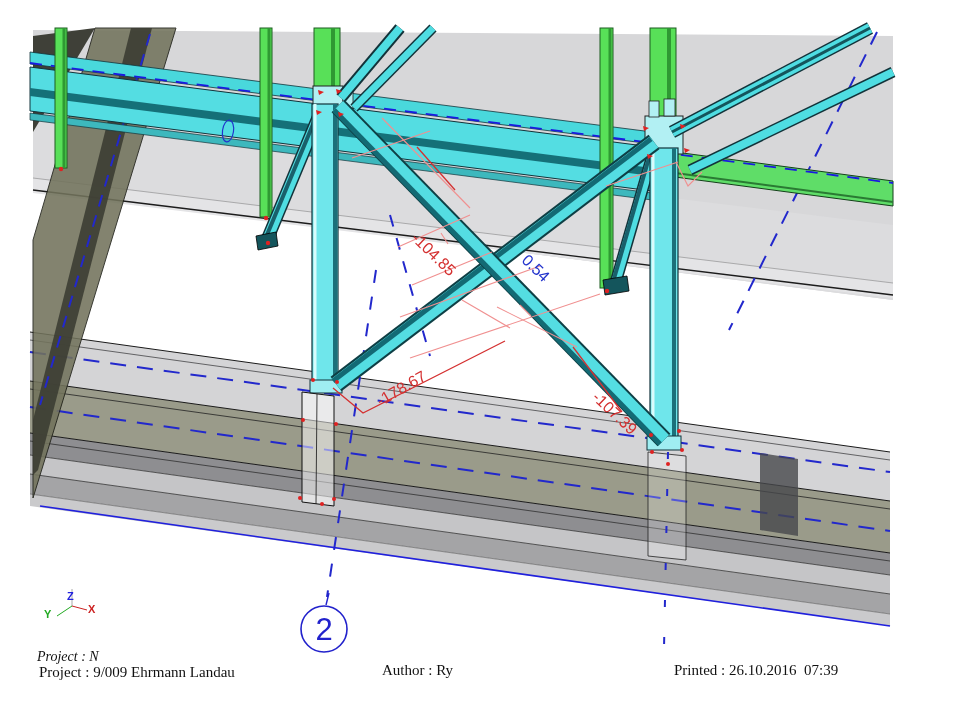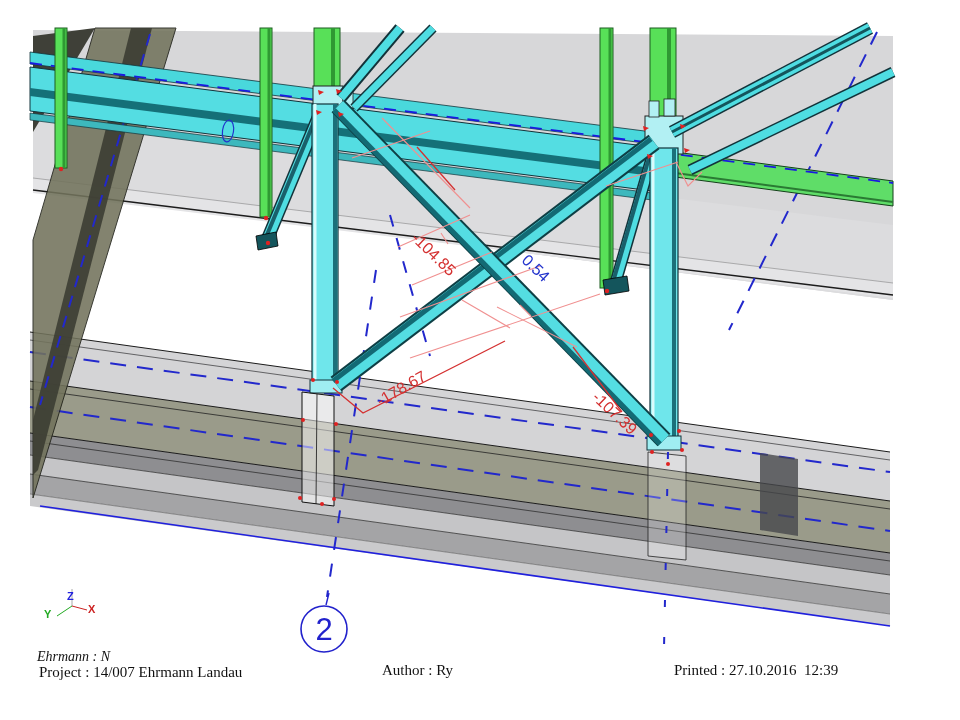--- a/index.html
+++ b/index.html
@@ -233,17 +233,17 @@
   <g font-size="11" font-weight="bold">
     <line x1="72" y1="606" x2="72" y2="589" stroke="#aaaaaa" stroke-width="1"></line>
     <line x1="72" y1="606" x2="87" y2="610" stroke="#cc2222" stroke-width="1"></line>
     <line x1="72" y1="606" x2="57" y2="616" stroke="#22aa22" stroke-width="1"></line>
     <text x="67" y="600" fill="#2222dd">Z</text>
     <text x="88" y="613" fill="#cc2222">X</text>
     <text x="44" y="618" fill="#22aa22">Y</text>
   </g>
 </svg>
 
-  <div class="footer-text footer-italic" style="left:37px; top:649px;">Ehrmann : N</div>
-  <div class="footer-text" style="left:39px; top:664px;">Project : 14/007 Ehrmann Landau</div>
+  <div class="footer-text footer-italic" style="left:37px; top:649px;">Project : N</div>
+  <div class="footer-text" style="left:39px; top:664px;">Project : 9/009 Ehrmann Landau</div>
   <div class="footer-text" style="left:382px; top:662px;">Author : Ry</div>
-  <div class="footer-text" style="left:674px; top:662px;">Printed : 27.10.2016  12:39</div>
+  <div class="footer-text" style="left:674px; top:662px;">Printed : 26.10.2016  07:39</div>
 </div>
 
 </body></html>

